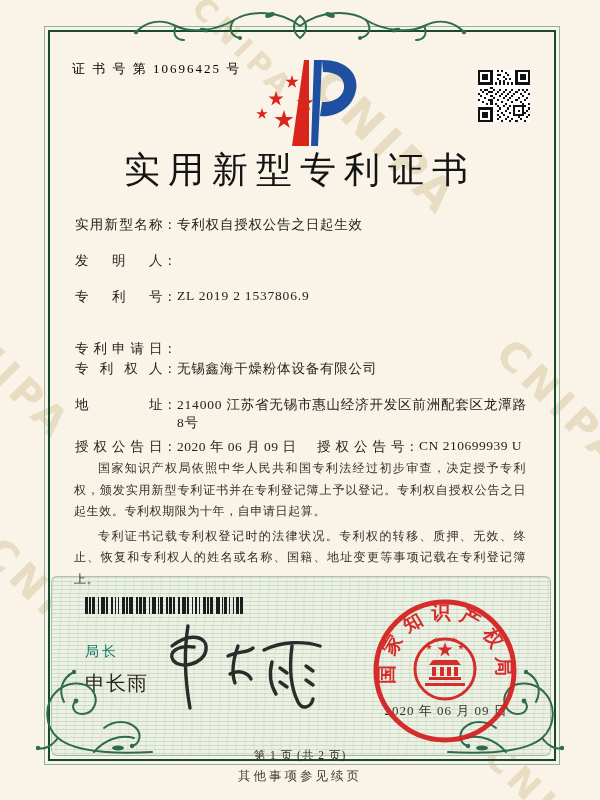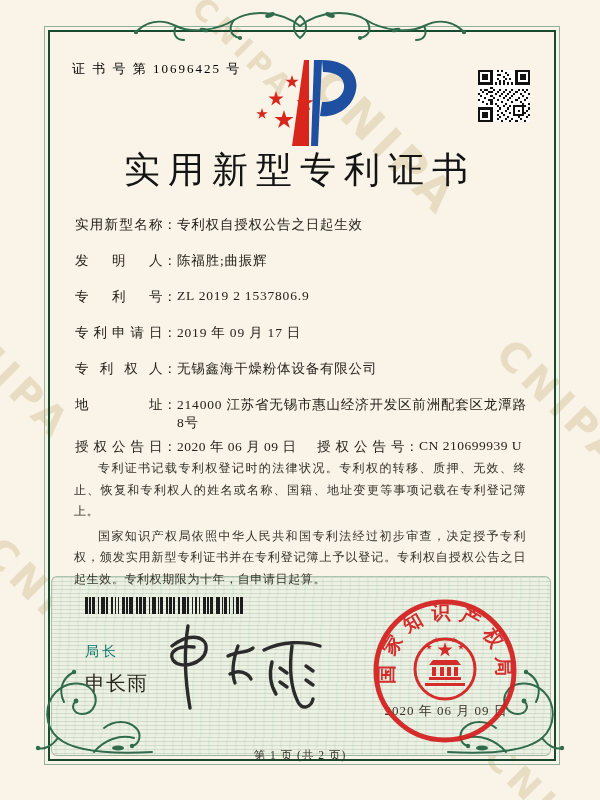--- a/index.html
+++ b/index.html
@@ -146,31 +146,29 @@
   <div id="title">实用新型专利证书</div>
 
   <div class="row" style="top:216px">
     <div class="lbl">实用新型名称</div>
     <div class="colon">：</div>
     <div class="val">专利权自授权公告之日起生效</div>
   </div>
   <div class="row" style="top:252px">
     <div class="lbl">发明人</div>
     <div class="colon">：</div>
-    <div class="val">陈福胜;曲振辉</div>
   </div>
   <div class="row" style="top:288px">
     <div class="lbl">专利号</div>
     <div class="colon">：</div>
     <div class="val">ZL 2019 2 1537806.9</div>
   </div>
-  <div class="row" style="top:324px">
+  <div class="row" style="top:340px">
     <div class="lbl">专利申请日</div>
     <div class="colon">：</div>
-    <div class="val">2019 年 09 月 17 日</div>
   </div>
   <div class="row" style="top:360px">
     <div class="lbl">专利权人</div>
     <div class="colon">：</div>
     <div class="val">无锡鑫海干燥粉体设备有限公司</div>
   </div>
   <div class="row" style="top:396px">
     <div class="lbl">地址</div>
     <div class="colon">：</div>
     <div class="val">214000 江苏省无锡市惠山经济开发区前洲配套区龙潭路8号</div>
@@ -182,22 +180,22 @@
       <div style="width:128px">2020 年 06 月 09 日</div>
     </div>
     <div class="grant-group" style="margin-left:12px">
       <div class="lbl">授权公告号</div>
       <div class="colon">：</div>
       <div>CN 210699939 U</div>
     </div>
   </div>
 
   <div id="paragraphs">
+    <p>国家知识产权局依照中华人民共和国专利法经过初步审查，决定授予专利权，颁发实用新型专利证书并在专利登记簿上予以登记。专利权自授权公告之日起生效。专利权期限为十年，自申请日起算。</p>
     <p>专利证书记载专利权登记时的法律状况。专利权的转移、质押、无效、终止、恢复和专利权人的姓名或名称、国籍、地址变更等事项记载在专利登记簿上。</p>
-    <p>国家知识产权局依照中华人民共和国专利法经过初步审查，决定授予专利权，颁发实用新型专利证书并在专利登记簿上予以登记。专利权自授权公告之日起生效。专利权期限为十年，自申请日起算。</p>
   </div>
 
   <div id="guilloche"></div>
 
   <svg id="flourish-left" class="flourish" viewBox="0 0 122 88">
     <g stroke="#2f6b4c" fill="none" stroke-width="2" stroke-linecap="round">
       <path d="M118,84 C80,86 40,84 24,70 C10,58 10,36 22,24 C32,14 50,12 58,22 C66,32 60,46 48,46 C40,46 36,38 42,33"></path>
       <path d="M24,70 C18,78 10,82 4,80"></path>
       <path d="M60,84 C70,72 86,66 100,70"></path>
       <path d="M30,34 C24,22 28,10 40,4"></path>
@@ -269,14 +267,15 @@
       <rect x="69" y="70" width="4" height="9"></rect>
       <rect x="76" y="70" width="4" height="9"></rect>
       <rect x="83" y="70" width="4" height="9"></rect>
       <rect x="58" y="80" width="32" height="3"></rect>
       <rect x="54" y="86" width="40" height="3"></rect>
     </g>
   </svg>
   <div id="seal-date">2020 年 06 月 09 日</div>
 
   <div id="page-footer">第 1 页 (共 2 页)</div>
+  <div id="continuation-note">其他事项参见续页</div>
 
 </div>
 
 </body></html>

